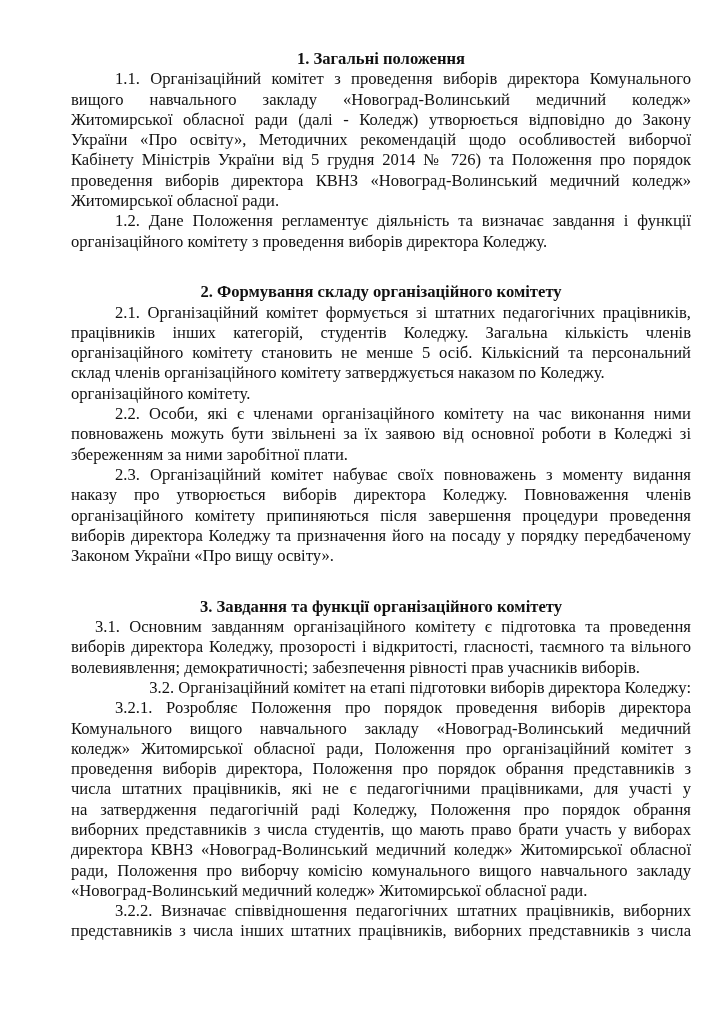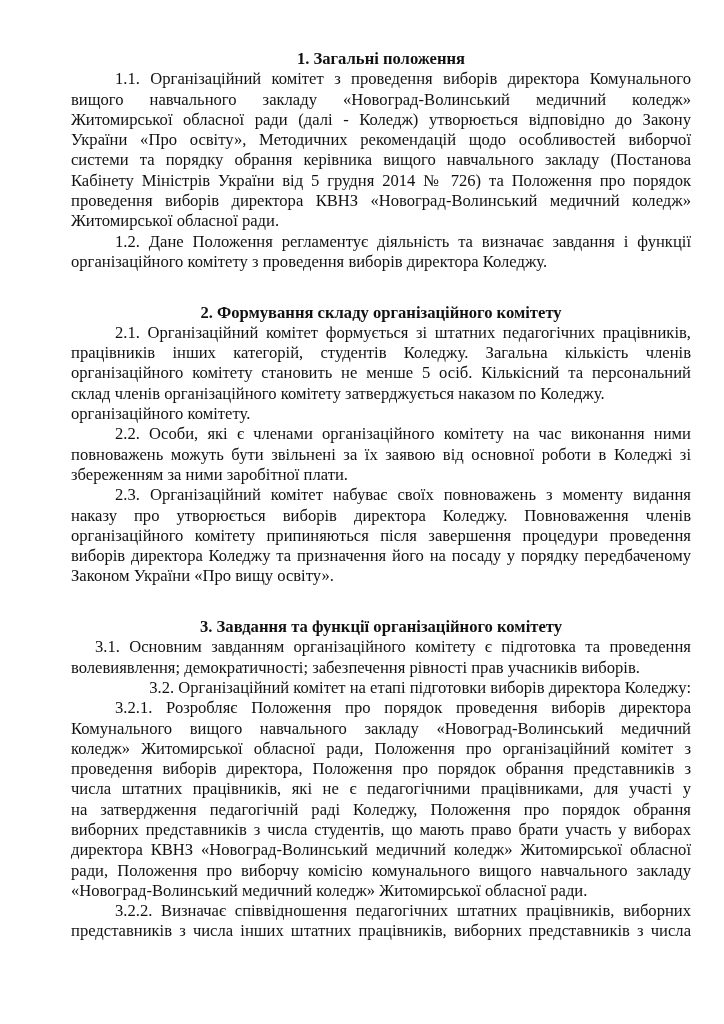--- a/index.html
+++ b/index.html
@@ -20,21 +20,20 @@
 </head>
 <body>
 
 <div class="page">
 
   <div class="heading">1. Загальні положення</div>
   <div class="line j ind">1.1. Організаційний комітет з проведення виборів директора Комунального</div>
   <div class="line j">вищого навчального закладу «Новоград-Волинський медичний коледж»</div>
   <div class="line j">Житомирської обласної ради (далі - Коледж) утворюється відповідно до Закону</div>
   <div class="line j">України «Про освіту», Методичних рекомендацій щодо особливостей виборчої</div>
-  <div class="line j">системи та порядку обрання керівника вищого навчального закладу (Постанова</div>
   <div class="line j">Кабінету Міністрів України від 5 грудня 2014 № 726) та Положення про порядок</div>
   <div class="line j">проведення виборів директора КВНЗ «Новоград-Волинський медичний коледж»</div>
   <div class="line">Житомирської обласної ради.</div>
   <div class="line j ind">1.2. Дане Положення регламентує діяльність та визначає завдання і функції</div>
   <div class="line">організаційного комітету з проведення виборів директора Коледжу.</div>
 
   <div class="blank"></div>
   <div class="gap"></div>
 
   <div class="heading">2. Формування складу організаційного комітету</div>
@@ -50,20 +49,21 @@
   <div class="line j">наказу про утворюється виборів директора Коледжу. Повноваження членів</div>
   <div class="line j">організаційного комітету припиняються після завершення процедури проведення</div>
   <div class="line j">виборів директора Коледжу та призначення його на посаду у порядку передбаченому</div>
   <div class="line">Законом України «Про вищу освіту».</div>
 
   <div class="blank"></div>
   <div class="gap"></div>
 
   <div class="heading">3. Завдання та функції організаційного комітету</div>
   <div class="line j ind31">3.1. Основним завданням організаційного комітету є підготовка та проведення</div>
+  <div class="line j">виборів директора Коледжу, прозорості і відкритості, гласності, таємного та вільного</div>
   <div class="line">волевиявлення; демократичності; забезпечення рівності прав учасників виборів.</div>
   <div class="line ind">3.2. Організаційний комітет на етапі підготовки виборів директора Коледжу:</div>
   <div class="line j ind">3.2.1. Розробляє Положення про порядок проведення виборів директора</div>
   <div class="line j">Комунального вищого навчального закладу «Новоград-Волинський медичний</div>
   <div class="line j">коледж» Житомирської обласної ради, Положення про організаційний комітет з</div>
   <div class="line j">проведення виборів директора, Положення про порядок обрання представників з</div>
   <div class="line j">числа штатних працівників, які не є педагогічними працівниками, для участі у</div>
   <div class="line j">на затвердження педагогічній раді Коледжу, Положення про порядок обрання</div>
   <div class="line j">виборних представників з числа студентів, що мають право брати участь у виборах</div>
   <div class="line j">директора КВНЗ «Новоград-Волинський медичний коледж» Житомирської обласної</div>

